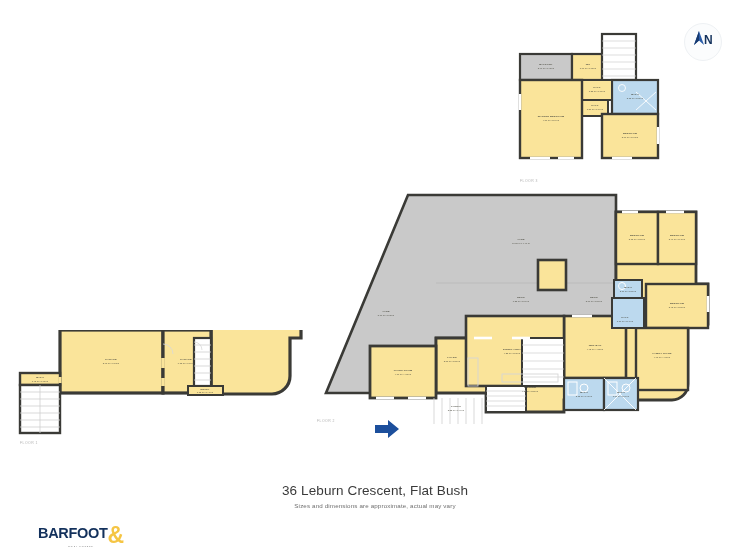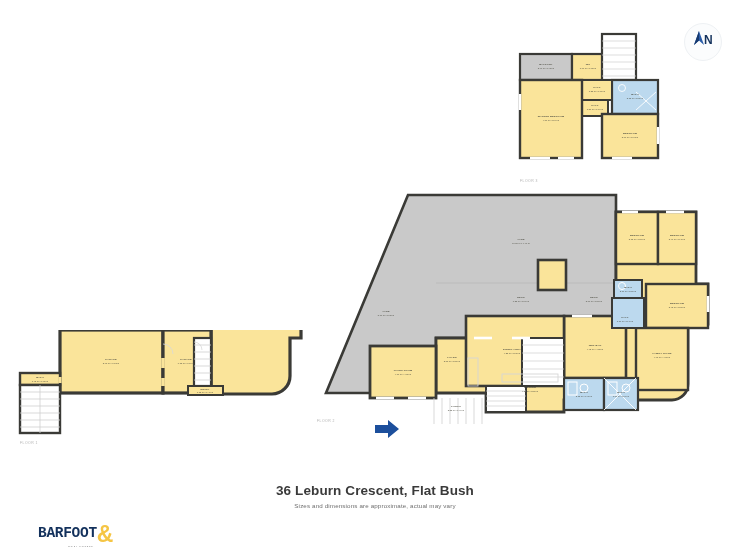--- a/index.html
+++ b/index.html
@@ -6,25 +6,25 @@
   body{width:750px;height:547px;overflow:hidden;position:relative;
        font-family:"Liberation Sans","DejaVu Sans",sans-serif;color:#333;}
   #sheet{position:absolute;left:0;top:0;width:750px;height:547px;background:#fff;}
   svg{display:block;}
   .rmlabel{font-family:"Liberation Sans",sans-serif;font-weight:700;fill:#4a4a3f;text-anchor:middle;}
   .rmname{font-size:2.5px;letter-spacing:.15px;}
   .rmdim{font-size:2.2px;font-weight:400;letter-spacing:.05px;}
   .floorlabel{font-size:3.4px;fill:#b0b0b0;font-family:"Liberation Sans",sans-serif;
               letter-spacing:.5px;text-anchor:start;font-weight:400;}
   #title-block{position:absolute;left:0;top:482px;width:750px;text-align:center;}
-  #addr{font-size:13.5px;font-weight:700;color:#3a3a3a;letter-spacing:.1px;line-height:17px;}
+  #addr{font-size:13.5px;font-weight:400;color:#3a3a3a;letter-spacing:.1px;line-height:17px;}
   #disclaim{font-size:6.2px;color:#6e6e6e;letter-spacing:.15px;margin-top:3px;}
   #logo{position:absolute;left:38px;top:486px;width:120px;text-align:left;line-height:13px;}
   .logo-l1,.logo-l2{font-size:14.5px;font-weight:700;color:#13315c;letter-spacing:-.3px;
-                    font-family:Liberation Mono, monospace;display:inline-block;margin-top:41px;}
+                    font-family:Liberation Sans, sans-serif;display:inline-block;margin-top:41px;}
   .amp{color:#f5c544;font-size:23px;font-weight:700;line-height:10px;
        display:inline-block;vertical-align:-5px;margin-left:0px;}
   #logo-tag{font-size:3.4px;color:#8a8a8a;letter-spacing:.3px;margin-top:2px;margin-left:30px;}
   #compass{position:absolute;left:684px;top:23px;width:36px;height:36px;border-radius:50%;
            background:#fbfcfd;border:1px solid #eef1f4;}
   #compass .nletter{position:absolute;left:19px;top:9px;font-size:12px;font-weight:700;
                     color:#13315c;font-family:"Liberation Sans",sans-serif;}
 </style>
 </head>
 <body>

